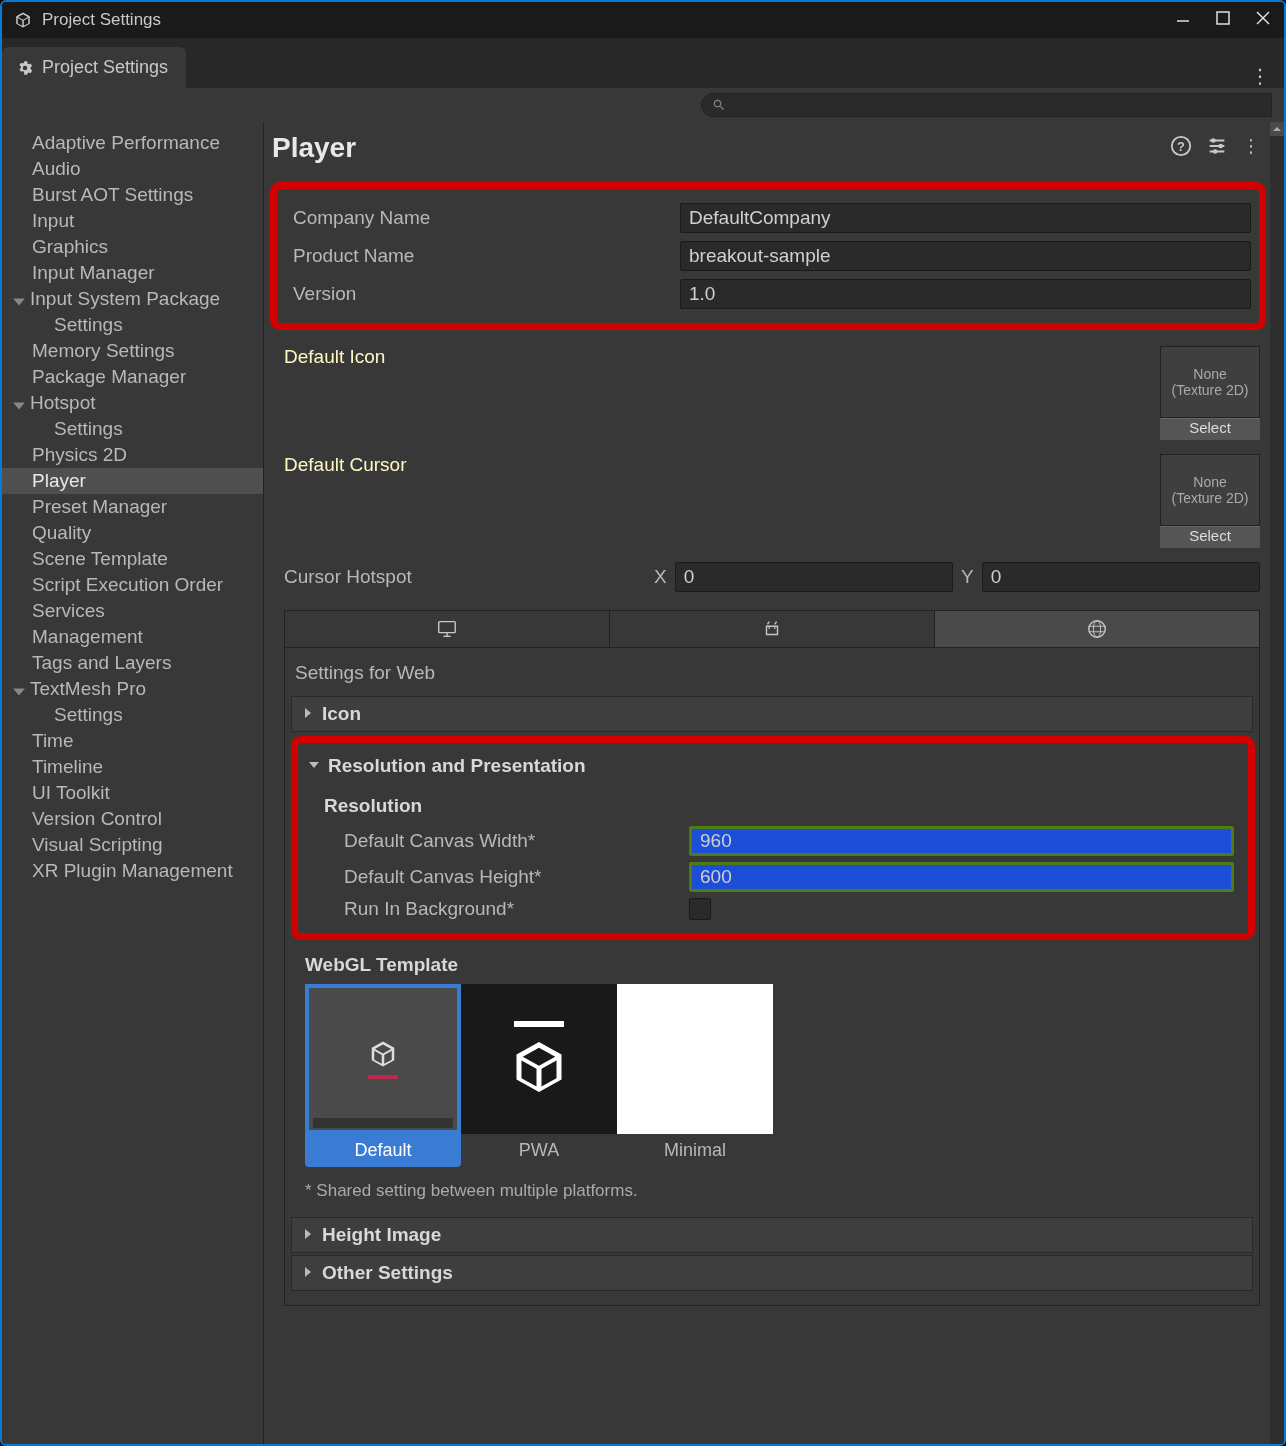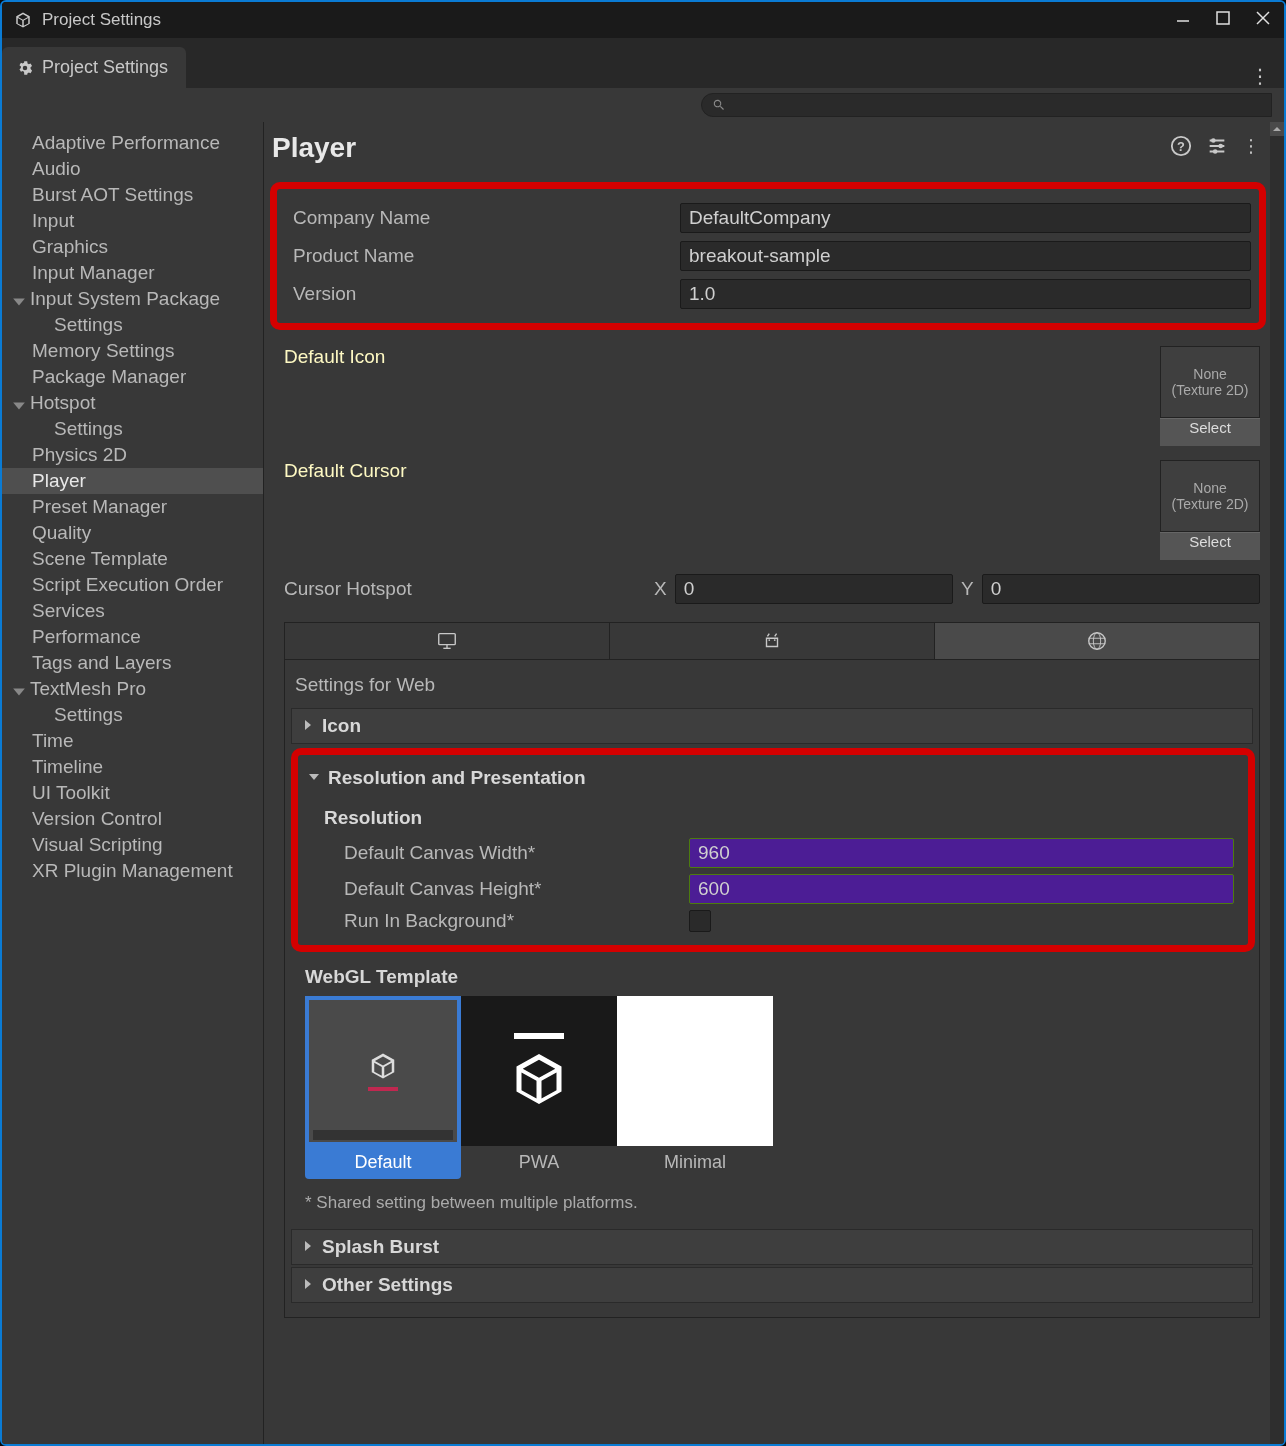--- a/index.html
+++ b/index.html
@@ -33,40 +33,40 @@
 .sec-icons { display: flex; gap: 14px; color: #c8c8c8; }
 .sec-icons span { cursor: pointer; font-size: 18px; }
 .hl-box { border: 7px solid #d40000; border-radius: 10px; margin: 0 4px 6px 6px; padding: 10px 8px; }
 .field-row { display: flex; align-items: center; padding: 4px 0; }
 .field-label { width: 395px; font-size: 19px; color: #b8b8b8; padding-left: 8px; }
 .text-input { flex: 1; background: #2a2a2a; border: 1px solid #1a1a1a; color: #d0d0d0; font-size: 19px; padding: 4px 8px; height: 30px; border-radius: 2px; }
 .tex-row { display: flex; align-items: flex-start; padding: 10px 10px 4px 20px; }
 .tex-label { width: 380px; font-size: 19px; color: #fef9c3; }
 .tex-box { margin-left: auto; width: 100px; }
 .tex-placeholder { width: 100px; height: 72px; background: #3f3f3f; border: 1px solid #222; display: flex; flex-direction: column; align-items: center; justify-content: center; font-size: 14px; color: #aaa; text-align: center; }
-.tex-select { width: 100px; height: 28px; background: #555; color: #ddd; font-size: 15px; text-align: center; cursor: pointer; border-top: 1px solid #666; }
+.tex-select { width: 100px; height: 22px; background: #555; color: #ddd; font-size: 15px; text-align: center; cursor: pointer; border-top: 1px solid #666; }
 .hotspot-row { display: flex; align-items: center; padding: 10px 10px 10px 20px; }
 .hotspot-row .field-label { width: 370px; padding-left: 0; }
 .xy-wrap { display: flex; flex: 1; gap: 8px; align-items: center; }
 .xy-wrap .axis { font-size: 19px; color: #b8b8b8; }
 .xy-wrap input { flex: 1; background: #2a2a2a; border: 1px solid #1a1a1a; color: #d0d0d0; font-size: 19px; padding: 4px 8px; height: 30px; border-radius: 2px; }
 .platform-tabs { display: flex; margin: 8px 10px 0 20px; border: 1px solid #222; }
 .plat-tab { flex: 1; height: 36px; background: #383838; display: flex; align-items: center; justify-content: center; border-right: 1px solid #222; cursor: pointer; }
 .plat-tab:last-child { border-right: none; }
 .plat-tab.active { background: #4a4a4a; }
 .settings-box { margin: 0 10px 0 20px; border: 1px solid #222; border-top: none; padding: 12px 0; }
 .settings-title { font-size: 19px; color: #b8b8b8; padding: 2px 0 10px 10px; }
 .fold-header { background: #3e3e3e; border: 1px solid #2a2a2a; margin: 2px 6px; padding: 6px 10px; display: flex; align-items: center; cursor: pointer; }
 .fold-header .tri { margin-right: 8px; }
 .fold-header .fold-title { font-size: 19px; font-weight: 600; color: #d8d8d8; }
 .res-section { padding: 4px 0 0 20px; }
 .res-heading { font-size: 19px; font-weight: 600; color: #d8d8d8; padding: 4px 0 6px 0; }
 .res-row { display: flex; align-items: center; padding: 3px 0; }
 .res-row .res-label { width: 365px; font-size: 19px; color: #b8b8b8; padding-left: 20px; }
-.res-row input[type="text"] { flex: 1; background: #4c1d95; border: 1px solid #4d7c0f; color: #d0d0d0; font-size: 19px; padding: 4px 8px; height: 30px; border-radius: 2px; margin-right: 8px; }
+.res-row input[type="text"] { flex: 1; background: #1d4ed8; border: 3px solid #4d7c0f; color: #d0d0d0; font-size: 19px; padding: 4px 8px; height: 30px; border-radius: 2px; margin-right: 8px; }
 .chkbox { width: 22px; height: 22px; background: #2a2a2a; border: 1px solid #1a1a1a; border-radius: 2px; cursor: pointer; }
 .tmpl-heading { font-size: 19px; font-weight: 600; color: #d8d8d8; padding: 8px 0 8px 20px; }
 .tmpl-row { display: flex; gap: 0; padding: 0 0 0 20px; }
 .tmpl-card { width: 156px; }
 .tmpl-thumb { width: 156px; height: 150px; background: #fff; border: 4px solid transparent; cursor: pointer; display: flex; align-items: center; justify-content: center; }
 .tmpl-thumb.selected { border-color: #3a7bd4; }
 .tmpl-thumb.dark { background: #4a4a4a; }
 .tmpl-label { text-align: center; padding: 6px 0; font-size: 18px; color: #b8b8b8; border-radius: 0 0 4px 4px; }
 .tmpl-label.selected { background: #3a7bd4; color: #fff; }
 .footnote { font-size: 17px; color: #aaa; padding: 14px 0 14px 20px; }
@@ -147,21 +147,21 @@
         <span>Hotspot</span>
       </div>
       <div class="side-item child">Settings</div>
       <div class="side-item"><span>Physics 2D</span></div>
       <div class="side-item selected"><span>Player</span></div>
       <div class="side-item"><span>Preset Manager</span></div>
       <div class="side-item"><span>Quality</span></div>
       <div class="side-item"><span>Scene Template</span></div>
       <div class="side-item"><span>Script Execution Order</span></div>
       <div class="side-item"><span>Services</span></div>
-      <div class="side-item"><span>Performance</span></div>
+      <div class="side-item"><span>Management</span></div>
       <div class="side-item"><span>Tags and Layers</span></div>
       <div class="side-item expandable">
         <span class="disclosure"><svg width="14" height="14" viewBox="0 0 12 12">
             <path d="M1 3l5 6 5-6z" fill="#888"></path>
           </svg></span>
         <span>TextMesh Pro</span>
       </div>
       <div class="side-item child">Settings</div>
       <div class="side-item"><span>Time</span></div>
       <div class="side-item"><span>Timeline</span></div>
@@ -340,21 +340,21 @@
           </div>
 
         <div class="footnote">* Shared setting between multiple platforms.</div>
 
         <div class="fold-header">
           <span class="tri">
             <svg width="12" height="12" viewBox="0 0 12 12">
                 <path d="M3 1l6 5-6 5z" fill="#bbb"></path>
               </svg>
           </span>
-          <span class="fold-title">Splash Burst</span>
+          <span class="fold-title">Height Image</span>
         </div>
         <div class="fold-header">
           <span class="tri">
             <svg width="12" height="12" viewBox="0 0 12 12">
                 <path d="M3 1l6 5-6 5z" fill="#bbb"></path>
               </svg>
           </span>
           <span class="fold-title">Other Settings</span>
         </div>
 

